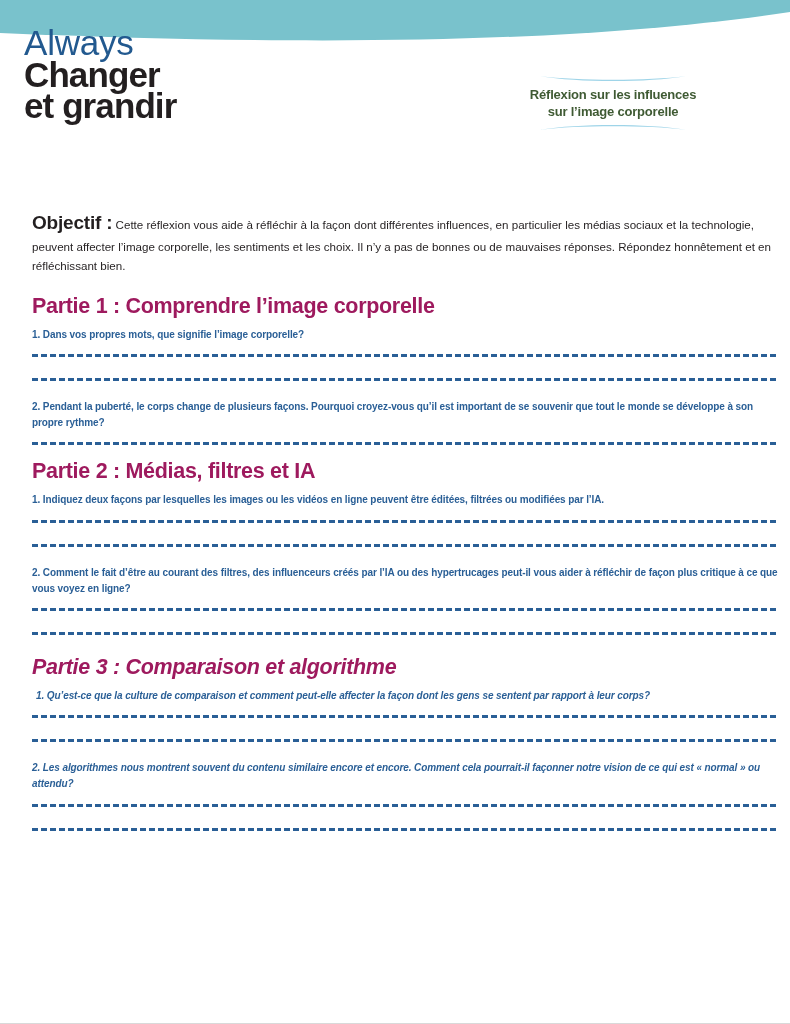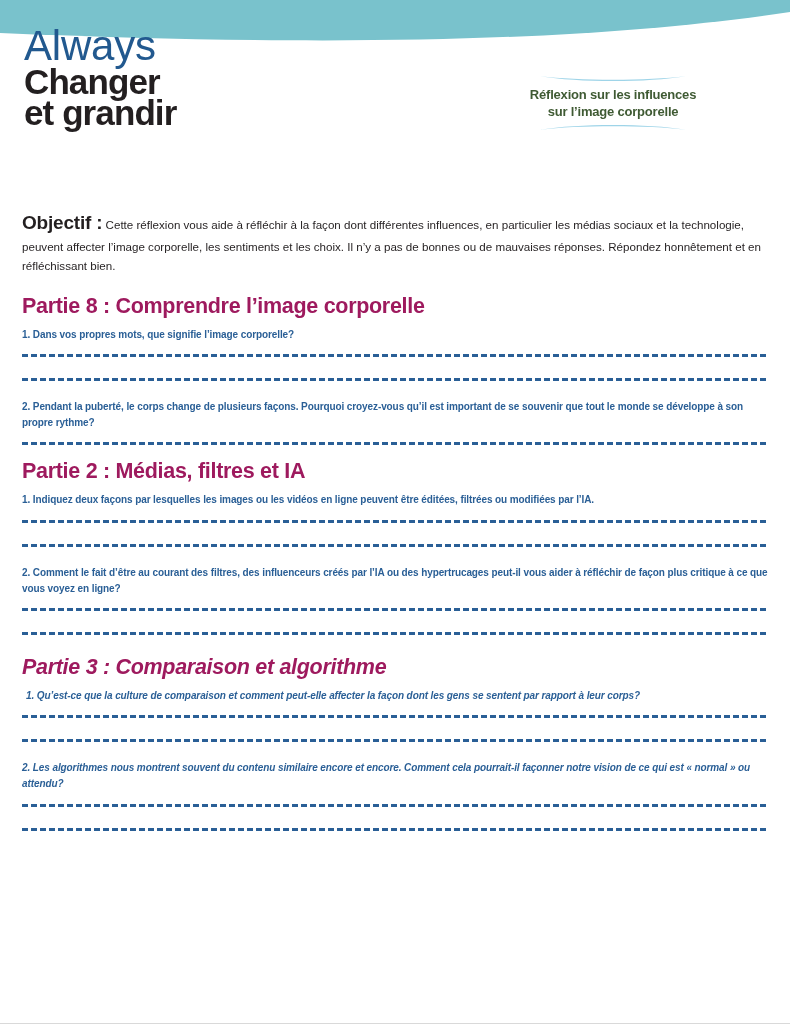--- a/index.html
+++ b/index.html
@@ -40,21 +40,21 @@
   }
   .logo {
     position: absolute;
     left: 24px;
     top: 0;
     line-height: 0.97;
     letter-spacing: -0.4px;
   }
   .logo .always {
     display: block;
-    font-size: 42px;
+    font-size: 35px;
     font-weight: 400;
     color: #22598f;
     letter-spacing: -0.2px;
   }
   .logo .changer,
   .logo .grandir {
     display: block;
     font-size: 35px;
     font-weight: 700;
     color: #231f20;
@@ -83,21 +83,21 @@
     width: 150px;
     height: 9px;
   }
   .swash.top { margin-bottom: 3px; }
   .swash.bottom { margin-top: 3px; }
 
   
   .content {
     position: absolute;
     top: 196px;
-    left: 22px;
+    left: 32px;
     width: 748px;
   }
 
   .objective {
     font-size: 11.6px;
     color: #231f20;
     line-height: 1.62;
     margin-bottom: 18px;
   }
   .objective .obj-label {
@@ -175,21 +175,21 @@
   </div>
 
   <div class="content">
 
     <p class="objective">
       <span class="obj-label">Objectif :</span>
       <span>Cette réflexion vous aide à réfléchir à la façon dont différentes influences, en particulier les médias sociaux et la technologie, peuvent affecter l’image corporelle, les sentiments et les choix. Il n’y a pas de bonnes ou de mauvaises réponses. Répondez honnêtement et en réfléchissant bien.</span>
     </p>
 
     <div class="section part1">
-      <h2 class="part-heading">Partie 8 : Comprendre l’image corporelle</h2>
+      <h2 class="part-heading">Partie 1 : Comprendre l’image corporelle</h2>
 
       <p class="question">1. Dans vos propres mots, que signifie l’image corporelle?</p>
       <div class="answer-lines">
         <div class="ruled-line"></div>
         <div class="ruled-line"></div>
       </div>
 
       <p class="question q2-block">2. Pendant la puberté, le corps change de plusieurs façons. Pourquoi croyez-vous qu’il est important de se souvenir que tout le monde se développe à son propre rythme?</p>
       <div class="answer-lines">
         <div class="ruled-line"></div>

